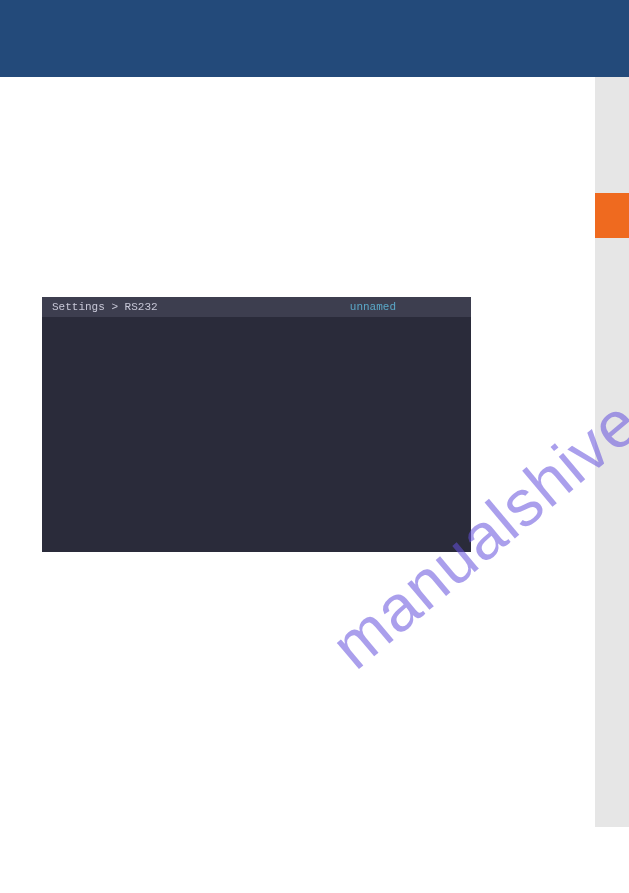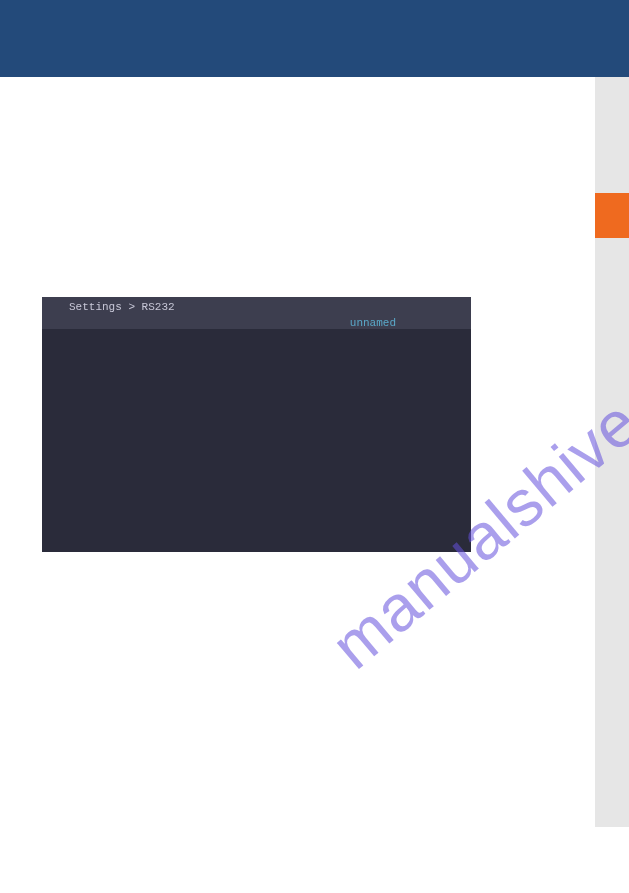--- a/index.html
+++ b/index.html
@@ -46,31 +46,31 @@
       left: 42px;
       width: 429px;
       height: 255px;
       background: #2a2b3a;
       font-family: "Courier New", monospace;
       font-size: 11px;
       color: #d8d8e0;
     }
     .terminal-header {
       background: #3d3e4f;
-      height: 32px;
+      height: 20px;
       line-height: 20px;
-      padding: 0 27px;
+      padding: 0 10px;
       position: relative;
       color: #c8c8d8;
       font-size: 11px;
     }
     .terminal-header .right-label {
       position: absolute;
       right: 75px;
-      top: 16px;
+      top: 0;
       color: #5aa8c8;
     }
     .terminal-body {
       padding: 8px 10px 10px 10px;
       white-space: pre;
       line-height: 1.0;
       color: #d8d8e0;
       font-size: 11px;
       letter-spacing: 0.2px;
     }

